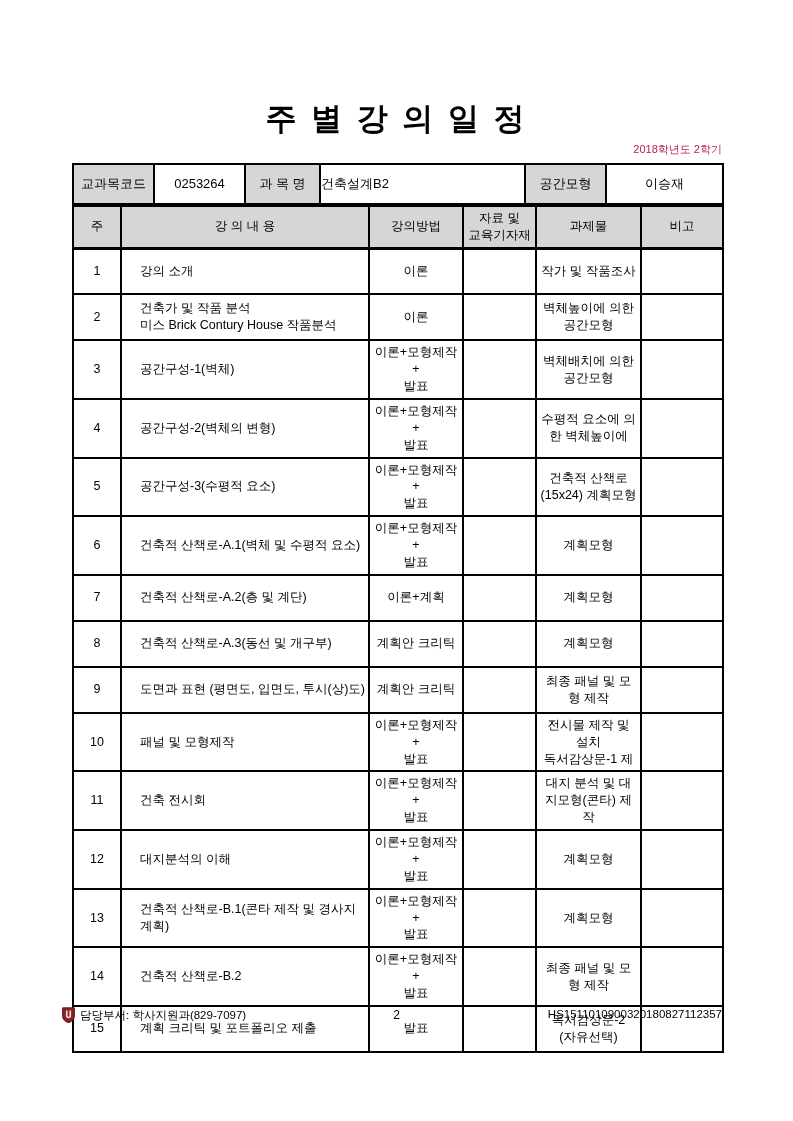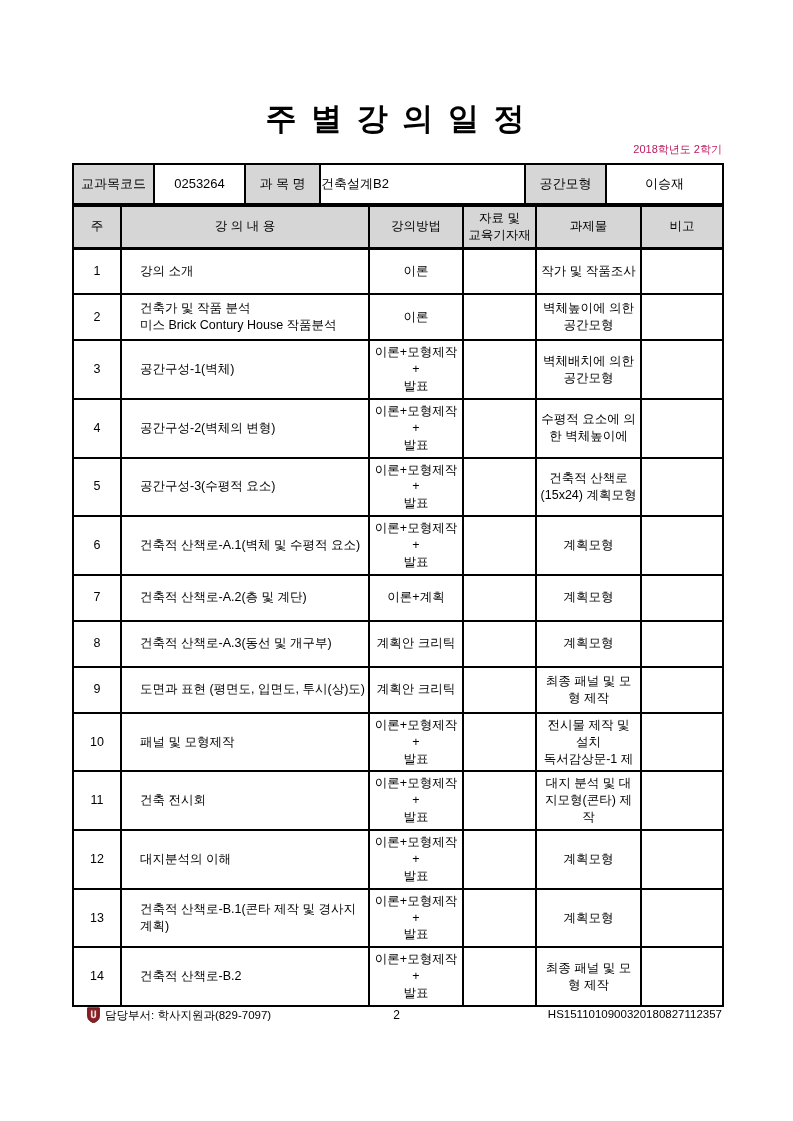--- a/index.html
+++ b/index.html
@@ -65,21 +65,20 @@
   .main-table td.content { text-align: left; padding-left: 18px; }
   .footer-left {
     position: absolute;
     top: 1007px;
     left: 62px;
     display: flex;
     align-items: center;
     gap: 5px;
     font-size: 11.5px;
     color: #000;
-    margin-left: 25px;
   }
   .shield { display: inline-flex; align-items: center; }
   .page-num {
     position: absolute;
     top: 1008px;
     left: 0; right: 0;
     text-align: center;
     font-size: 12px;
     color: #000;
   }
@@ -268,20 +267,29 @@
           <tr>
     <td>14</td>
     <td class="content">건축적 산책로-B.2</td>
     <td>이론+모형제작+
 발표</td>
     <td></td>
     <td>최종 패널 및 모
 형 제작</td>
     <td></td>
   </tr>
+          <tr>
+    <td>15</td>
+    <td class="content">계획 크리틱 및 포트폴리오 제출</td>
+    <td>발표</td>
+    <td></td>
+    <td>독서감상문-2
+(자유선택)</td>
+    <td></td>
+  </tr>
         </tbody>
     </table>
 
   </div>
 
   <div class="footer-left">
     <span class="shield">
       <svg width="13" height="16" viewBox="0 0 20 24" aria-hidden="true">
         <path d="M1 1 h18 v13 c0 5 -4 8 -9 10 c-5 -2 -9 -5 -9 -10 Z" fill="#8a2025" stroke="#5d1317" stroke-width="1.5"></path>
         <path d="M6 5 v8 c0 2.5 1.5 4 4 4 c2.5 0 4 -1.5 4 -4 v-8 h-2.6 v8 c0 1 -0.5 1.6 -1.4 1.6 c-0.9 0 -1.4 -0.6 -1.4 -1.6 v-8 Z" fill="#e9dcdc"></path>

